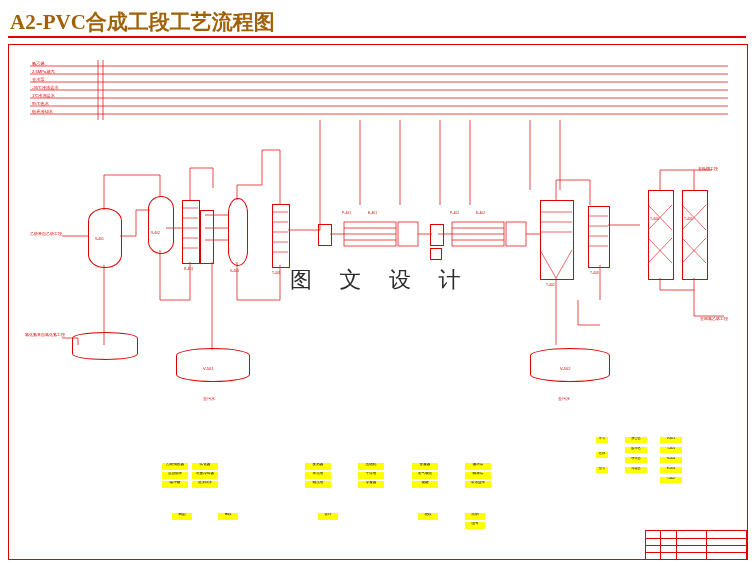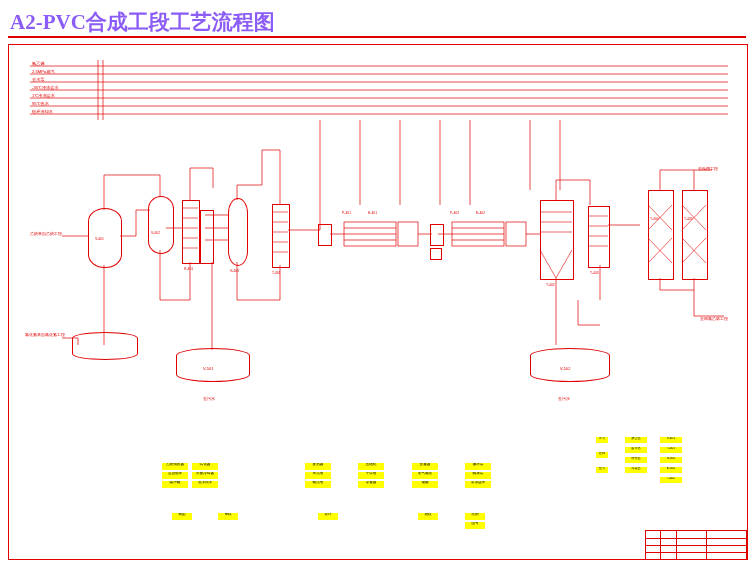--- a/index.html
+++ b/index.html
@@ -1,21 +1,21 @@
 <!DOCTYPE html>
 <html><head>
 <meta charset="utf-8">
 <style>
   html,body{margin:0;padding:0;background:#ffffff;}
   body{width:754px;height:566px;overflow:hidden;font-family:"Liberation Sans",sans-serif;}
   #stage{position:relative;width:754px;height:566px;background:#ffffff;}
   .title{
     position:absolute;left:10px;top:8px;
     font-family:"Liberation Serif",serif;
-    font-size:21px;font-weight:bold;color:#8b5cf6;letter-spacing:0px;
+    font-size:21px;font-weight:bold;color:#a16207;letter-spacing:0px;
     white-space:nowrap;
   }
   .ruleline{position:absolute;background:#e00000;}
   .frame{position:absolute;border:1px solid #e00000;}
   .lbl{position:absolute;color:#e00000;font-size:3.4px;white-space:nowrap;line-height:1.05;}
   .lbl2{position:absolute;color:#e00000;font-size:4px;white-space:nowrap;}
   .hdr{position:absolute;color:#e00000;font-size:4.2px;white-space:nowrap;line-height:1.25;}
   .wm{
     position:absolute;left:290px;top:265px;
     font-family:"Liberation Serif",serif;
@@ -217,20 +217,21 @@
   <div class="lbl2" style="left:560px;top:366px;">V-502</div>
 
   <div class="lbl2" style="left:30px;top:231px;">乙炔来自乙炔工段</div>
   <div class="lbl2" style="left:25px;top:332px;">氯化氢来自氯化氢工段</div>
   <div class="lbl2" style="left:698px;top:166px;">去精馏工段</div>
   <div class="lbl2" style="left:700px;top:316px;">去粗氯乙烯工段</div>
 
   <div class="lbl2" style="left:203px;top:396px;color:#e00000;">去污水</div>
   <div class="lbl2" style="left:558px;top:396px;color:#e00000;">去污水</div>
 
+  <div class="wm">图 文 设 计</div>
 
   <div class="ytxt" style="left:162px;top:463px;width:26px;height:7px;">乙炔预热器</div>
   <div class="ytxt" style="left:162px;top:472px;width:26px;height:7px;">混合脱水</div>
   <div class="ytxt" style="left:162px;top:481px;width:26px;height:7px;">缓冲罐</div>
   <div class="ytxt" style="left:192px;top:463px;width:26px;height:7px;">转化器</div>
   <div class="ytxt" style="left:192px;top:472px;width:26px;height:7px;">石墨冷却器</div>
   <div class="ytxt" style="left:192px;top:481px;width:26px;height:7px;">泡沫除沫</div>
   <div class="ytxt" style="left:305px;top:463px;width:26px;height:7px;">换热器</div>
   <div class="ytxt" style="left:305px;top:472px;width:26px;height:7px;">水洗塔</div>
   <div class="ytxt" style="left:305px;top:481px;width:26px;height:7px;">碱洗塔</div>

